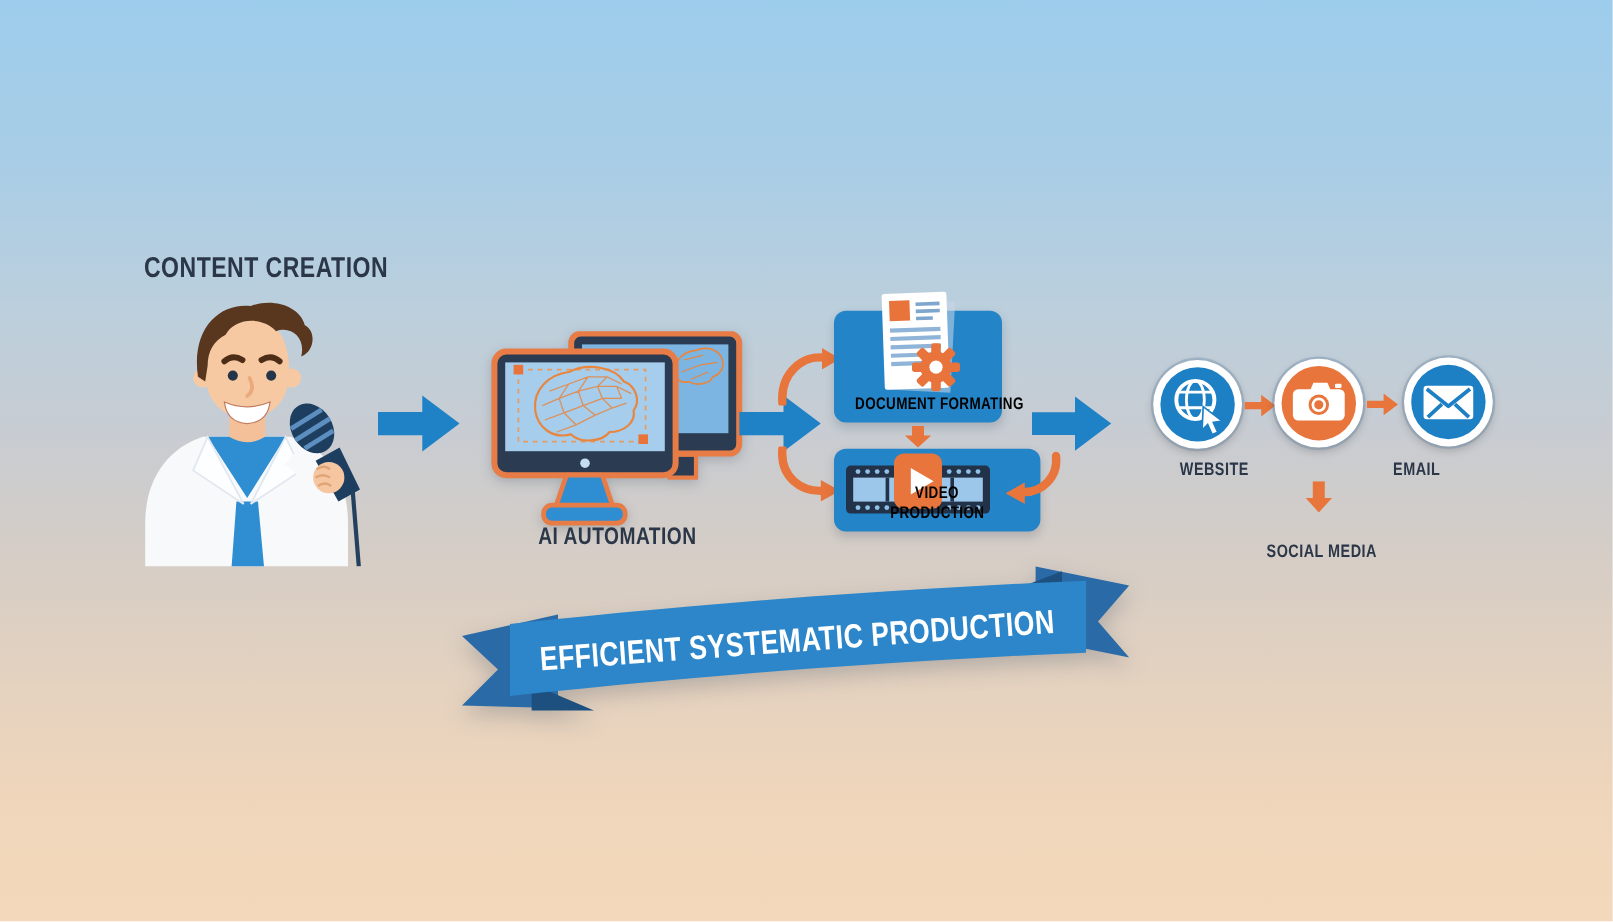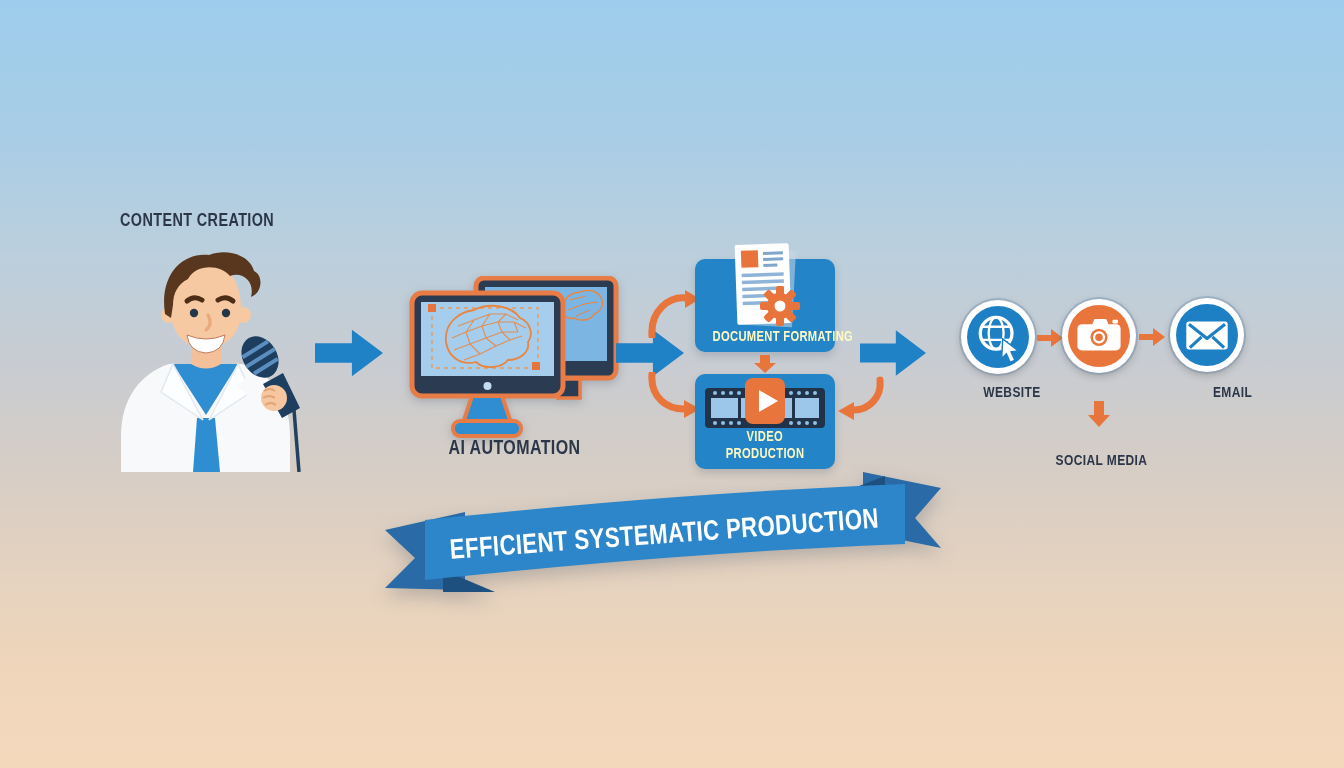--- a/index.html
+++ b/index.html
@@ -12,40 +12,40 @@
   .cond{display:inline-block;transform:scaleX(0.8);transform-origin:center;white-space:nowrap;}
   .cond-left{display:inline-block;transform:scaleX(0.8);transform-origin:left center;white-space:nowrap;}
   .heading{color:#2b3748;font-weight:bold;letter-spacing:0.5px;}
   .center{text-align:right;}
   .flow-box{
     position:absolute;background:#2484c8;border-radius:10px;
     box-shadow:0 4px 8px rgba(30,50,70,0.18);
   }
   .box-label{
     position:absolute;left:0;right:0;bottom:7px;text-align:center;
-    color:#fef9c3;font-weight:bold;font-size:14px;letter-spacing:0.4px;line-height:1.22;
+    color:#000000;font-weight:bold;font-size:14px;letter-spacing:0.4px;line-height:1.22;
   }
   .channel-circle{
     position:absolute;width:74px;height:74px;border-radius:50%;background:#ffffff;
     box-shadow:0 0 0 2px rgba(100,135,165,0.35), 0 3px 8px rgba(0,0,0,0.22);
     display:flex;align-items:center;justify-content:center;
   }
   .channel-inner{width:62px;height:62px;border-radius:50%;display:flex;align-items:center;justify-content:center;}
   .circle-blue{background:#1e80c4;}
   .circle-orange{background:#e8763c;}
   .channel-label{position:absolute;font-size:15px;}
   .soft-shadow{filter:drop-shadow(0 3px 5px rgba(30,50,70,0.22));}
   svg{display:block;}
 </style>
 </head>
 <body>
 
 <div class="stage">
 
-  <div class="abs heading" style="left:120px;top:210px;font-size:18px;text-align:right;">
+  <div class="abs heading" style="left:120px;top:210px;font-size:24px;text-align:right;">
     <span class="cond-left">CONTENT CREATION</span>
   </div>
 
   <svg class="abs" style="left:103px;top:240px;" width="205" height="232" viewBox="0 0 205 232">
 
     <path d="M18,232 L18,196 C18,160 36,134 66,124 L139,124 C170,134 187,160 187,196 L187,232 Z" fill="#f7f9fb"></path>
 
     <polygon points="70,124 135,124 103,175" fill="#2f8ed2"></polygon>
     <polygon points="94,178 112,178 117,232 90,232" fill="#2f8ed2"></polygon>
 
@@ -177,21 +177,21 @@
         <circle r="13"></circle>
       </g>
       <circle r="5.5" fill="#ffffff"></circle>
     </g>
   </svg>
 
   <svg class="abs" style="left:754px;top:355px;" width="22" height="18" viewBox="0 0 22 18">
     <polygon points="6,0 16,0 16,8 22,8 11,18 0,8 6,8" fill="#e8763c"></polygon>
   </svg>
 
-  <div class="flow-box" style="left:695px;top:374px;width:140px;height:95px;">
+  <div class="flow-box" style="left:695px;top:374px;width:140px;height:69px;padding-left:32px;">
     <svg class="abs" style="left:8px;top:2px;" width="124" height="58" viewBox="0 0 124 58">
       <rect x="2" y="12" width="120" height="40" rx="4" fill="#223349"></rect>
       <rect x="8" y="22" width="108" height="20" fill="#9cc6ea"></rect>
       <rect x="35" y="22" width="3" height="20" fill="#223349"></rect>
       <rect x="62" y="22" width="3" height="20" fill="#223349"></rect>
       <rect x="89" y="22" width="3" height="20" fill="#223349"></rect>
       <g fill="#8fc0e8">
         <circle cx="12" cy="17" r="2"></circle>
           <circle cx="20" cy="17" r="2"></circle>
           <circle cx="28" cy="17" r="2"></circle>
@@ -268,21 +268,21 @@
 
   <div class="channel-circle" style="left:1170px;top:298px;">
     <div class="channel-inner circle-blue">
       <svg width="54" height="44" viewBox="0 0 60 48">
         <rect x="7" y="9" width="46" height="31" rx="3" fill="#ffffff"></rect>
         <path d="M10,12 L30,28 L50,12" stroke="#1e80c4" stroke-width="3.5" fill="none" stroke-linejoin="round"></path>
         <path d="M11,38 L24,26 M49,38 L36,26" stroke="#1e80c4" stroke-width="3.5" fill="none"></path>
       </svg>
     </div>
   </div>
-  <div class="abs heading center channel-label" style="left:1157px;top:383px;width:100px;">
+  <div class="abs heading center channel-label" style="left:1105px;top:383px;width:100px;">
     <span class="cond">EMAIL</span>
   </div>
 
   <svg class="abs" style="left:1088px;top:401px;" width="22" height="26" viewBox="0 0 22 26">
     <polygon points="6,0 16,0 16,14 22,14 11,26 0,14 6,14" fill="#e8763c"></polygon>
   </svg>
 
 
   <svg class="abs" style="left:383px;top:470px;filter:drop-shadow(0 7px 9px rgba(40,60,85,0.25));" width="560" height="128" viewBox="0 0 560 128">
     <path d="M2,60 L82,42 L82,120 L2,118 L32,88 Z" fill="#2a6ba7"></path>

